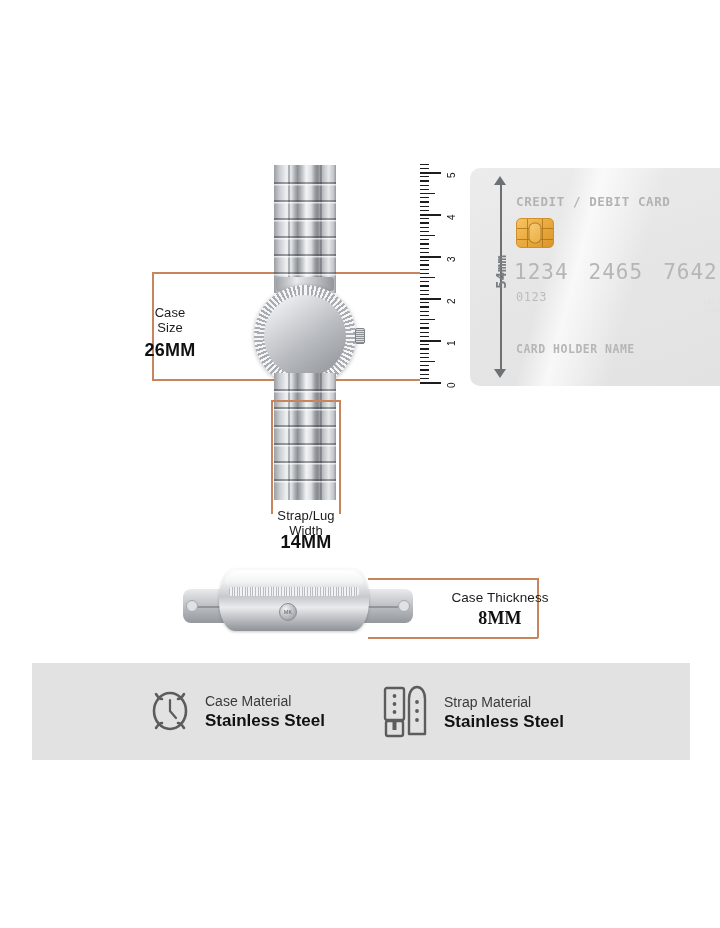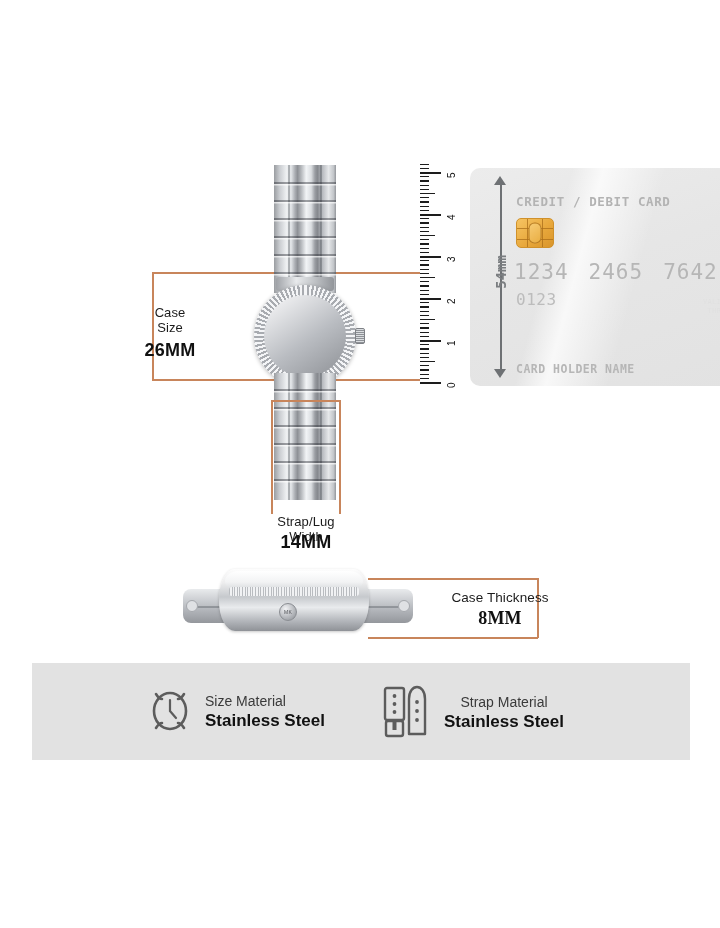--- a/index.html
+++ b/index.html
@@ -154,31 +154,31 @@
   }
   #card-number {
     position:absolute; left:44px; top:92px;
     font-family:"DejaVu Sans Mono", monospace;
     font-size:21px; color:#b6b6b6; letter-spacing:1px;
   }
   #card-number span { margin-right:20px; }
   #card-sub {
     position:absolute; left:46px; top:122px;
     font-family:"DejaVu Sans Mono", monospace;
-    font-size:16px; color:#bcbcbc; letter-spacing:.5px;
+    font-size:12px; color:#bcbcbc; letter-spacing:.5px;
   }
   #card-valid {
     position:absolute; right:12px; top:130px; text-align:right;
     font-family:"DejaVu Sans Mono", monospace;
     font-size:7px; color:#e0e0e0; line-height:9px; letter-spacing:.4px;
   }
   #card-holder {
     position:absolute; left:46px; top:174px;
     font-family:"DejaVu Sans Mono", monospace;
-    font-size:11.5px; color:#b6b6b6; letter-spacing:.5px; font-weight:bold;margin-top:20px;
+    font-size:11.5px; color:#b6b6b6; letter-spacing:.5px; font-weight:bold;
   }
   
   #mm-arrow { position:absolute; left:20px; top:8px; width:22px; height:202px; }
   #mm-arrow .shaft { position:absolute; left:10px; top:6px; bottom:6px; width:1.6px; background:#6e7174; }
   #mm-arrow .head { position:absolute; left:4px; width:0;height:0;border-left:6.5px solid transparent;border-right:6.5px solid transparent; }
   #mm-arrow .head.up { top:0; border-bottom:9px solid #6e7174; }
   #mm-arrow .head.dn { bottom:0; border-top:9px solid #6e7174; }
   #mm-label {
     position:absolute; left:-13px; top:88px; width:48px;
     transform:rotate(-90deg);
@@ -226,21 +226,21 @@
   #side-strap-l .ring { left:3px; }
   #side-strap-r .ring { right:3px; }
 
   
   #matbar {
     position:absolute; left:32px; top:663px; width:658px; height:97px;
     background:#e2e2e2;
   }
   .mat { position:absolute; display:flex; align-items:center; gap:12px; }
   #mat-case  { left:115px; top:22px; }
-  #mat-strap { left:348px; top:22px;text-align:center; }
+  #mat-strap { left:348px; top:22px; }
   .mat .txt { display:flex; flex-direction:column; justify-content:center; }
   .mat .t1 { font-size:14px; color:#3a3a3a; line-height:18px; }
   .mat .t2 { font-size:17px; font-weight:bold; color:#111; line-height:21px; }
 </style>
 </head>
 <body>
 
 <div id="stage">
 
   <div class="dim-h" style="left:152px; top:272px; width:268px;"></div>
@@ -286,21 +286,21 @@
           <i style="top:88px"></i>
           <i style="top:106px"></i>
       </div>
     </div>
   </div>
 
   <div class="dim-v" style="left:271px; top:400px; height:114px;"></div>
   <div class="dim-v" style="left:339px; top:400px; height:114px;"></div>
   <div class="dim-h" style="left:271px; top:400px; width:70px;"></div>
 
-  <div class="lbl-small" style="left:250px; top:508px; width:112px;margin-top:6px;">
+  <div class="lbl-small" style="left:250px; top:508px; width:112px;">
     <div>Strap/Lug</div>
     <div>Width</div>
   </div>
   <div class="lbl-big" style="left:250px; top:532px; width:112px;">14MM</div>
 
   <div id="ruler">
 
     <div class="tick" style="top:210px; width:21px; height:1.6px;"></div>
     <div class="tick" style="top:168px; width:21px; height:1.6px;"></div>
     <div class="tick" style="top:126px; width:21px; height:1.6px;"></div>
@@ -428,21 +428,21 @@
     <div class="mat" id="mat-case">
       <svg width="46" height="52" viewBox="0 0 46 52">
         <ellipse cx="23" cy="26" rx="16" ry="18" fill="none" stroke="#5c5c5c" stroke-width="2.6"></ellipse>
         <path d="M9 9 C12 14 15 14 15 14" fill="none" stroke="#5c5c5c" stroke-width="2.6" stroke-linecap="round"></path>
         <path d="M37 9 C34 14 31 14 31 14" fill="none" stroke="#5c5c5c" stroke-width="2.6" stroke-linecap="round"></path>
         <path d="M9 43 C12 38 15 38 15 38" fill="none" stroke="#5c5c5c" stroke-width="2.6" stroke-linecap="round"></path>
         <path d="M37 43 C34 38 31 38 31 38" fill="none" stroke="#5c5c5c" stroke-width="2.6" stroke-linecap="round"></path>
         <path d="M23 15 L23 26 L29 33" fill="none" stroke="#5c5c5c" stroke-width="2.2" stroke-linecap="round"></path>
       </svg>
       <div class="txt">
-        <div class="t1">Size Material</div>
+        <div class="t1">Case Material</div>
         <div class="t2">Stainless Steel</div>
       </div>
     </div>
 
     <div class="mat" id="mat-strap">
       <svg width="52" height="54" viewBox="0 0 52 54">
         <rect x="5" y="3" width="19" height="32" rx="2" fill="none" stroke="#5c5c5c" stroke-width="2.4"></rect>
         <rect x="6" y="36" width="17" height="15" rx="2" fill="none" stroke="#5c5c5c" stroke-width="2.4"></rect>
         <rect x="12.5" y="36" width="4" height="9" fill="#5c5c5c"></rect>
         <circle cx="14.5" cy="11" r="1.9" fill="#5c5c5c"></circle>

